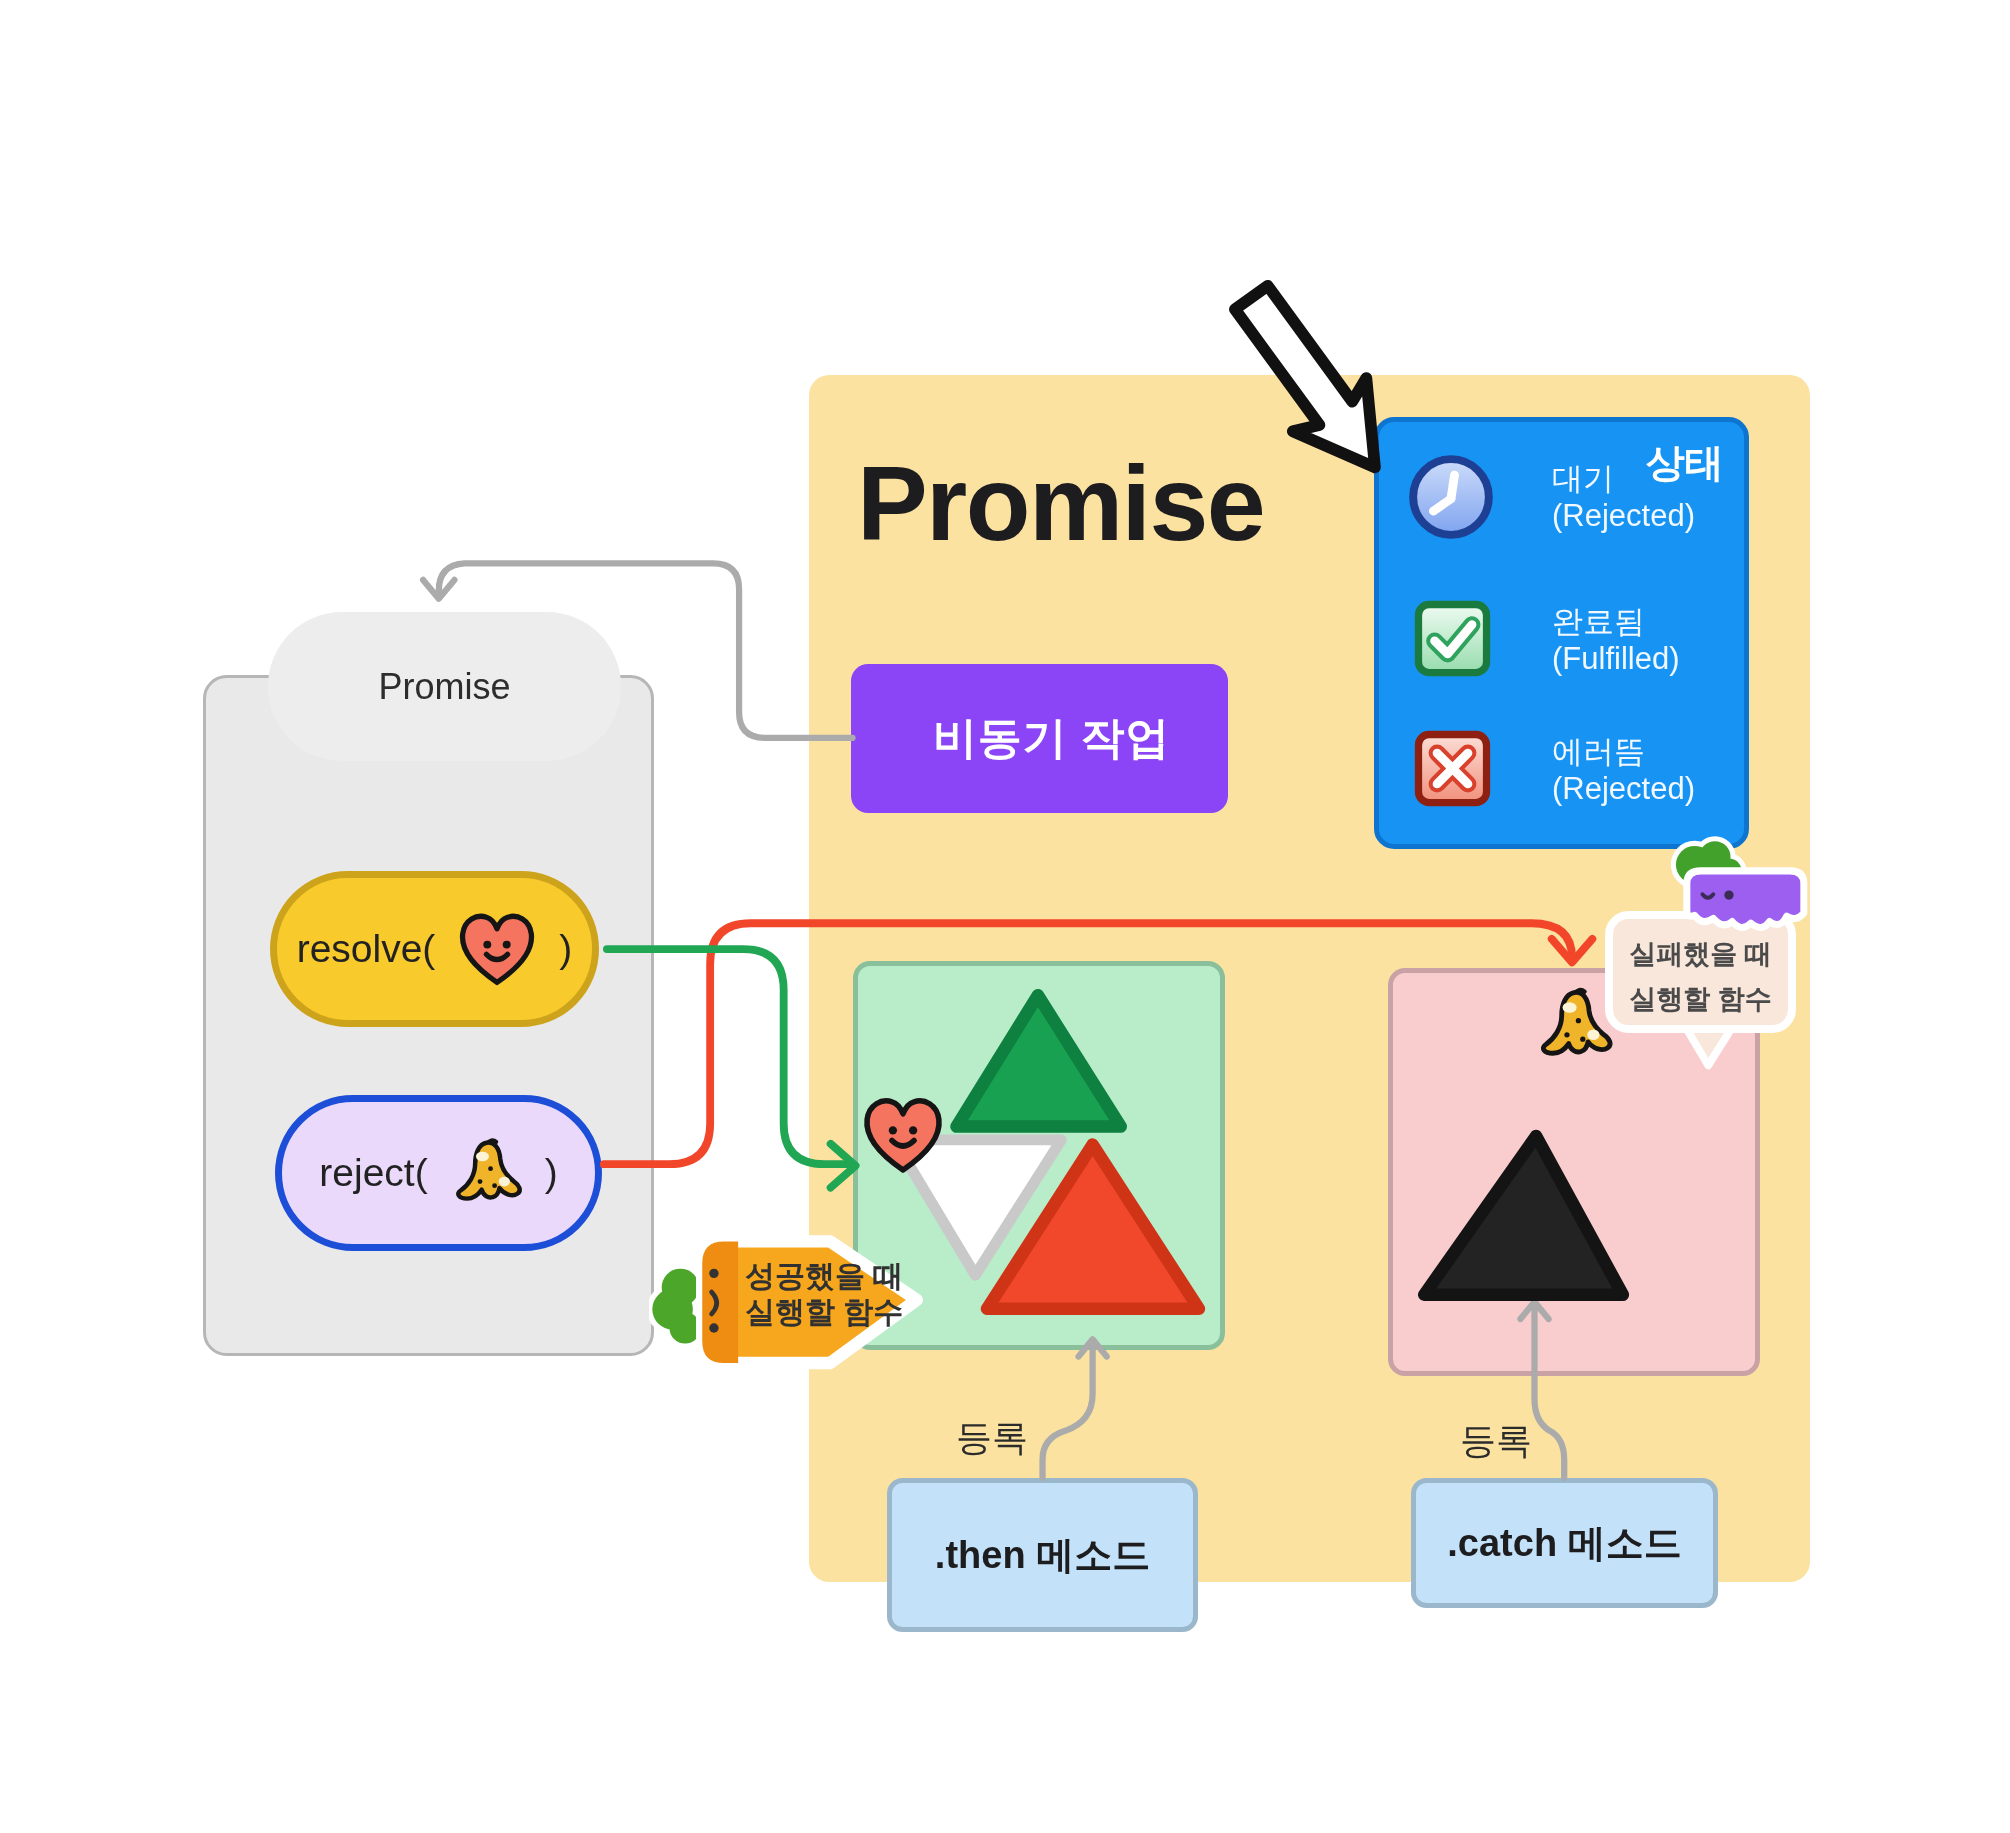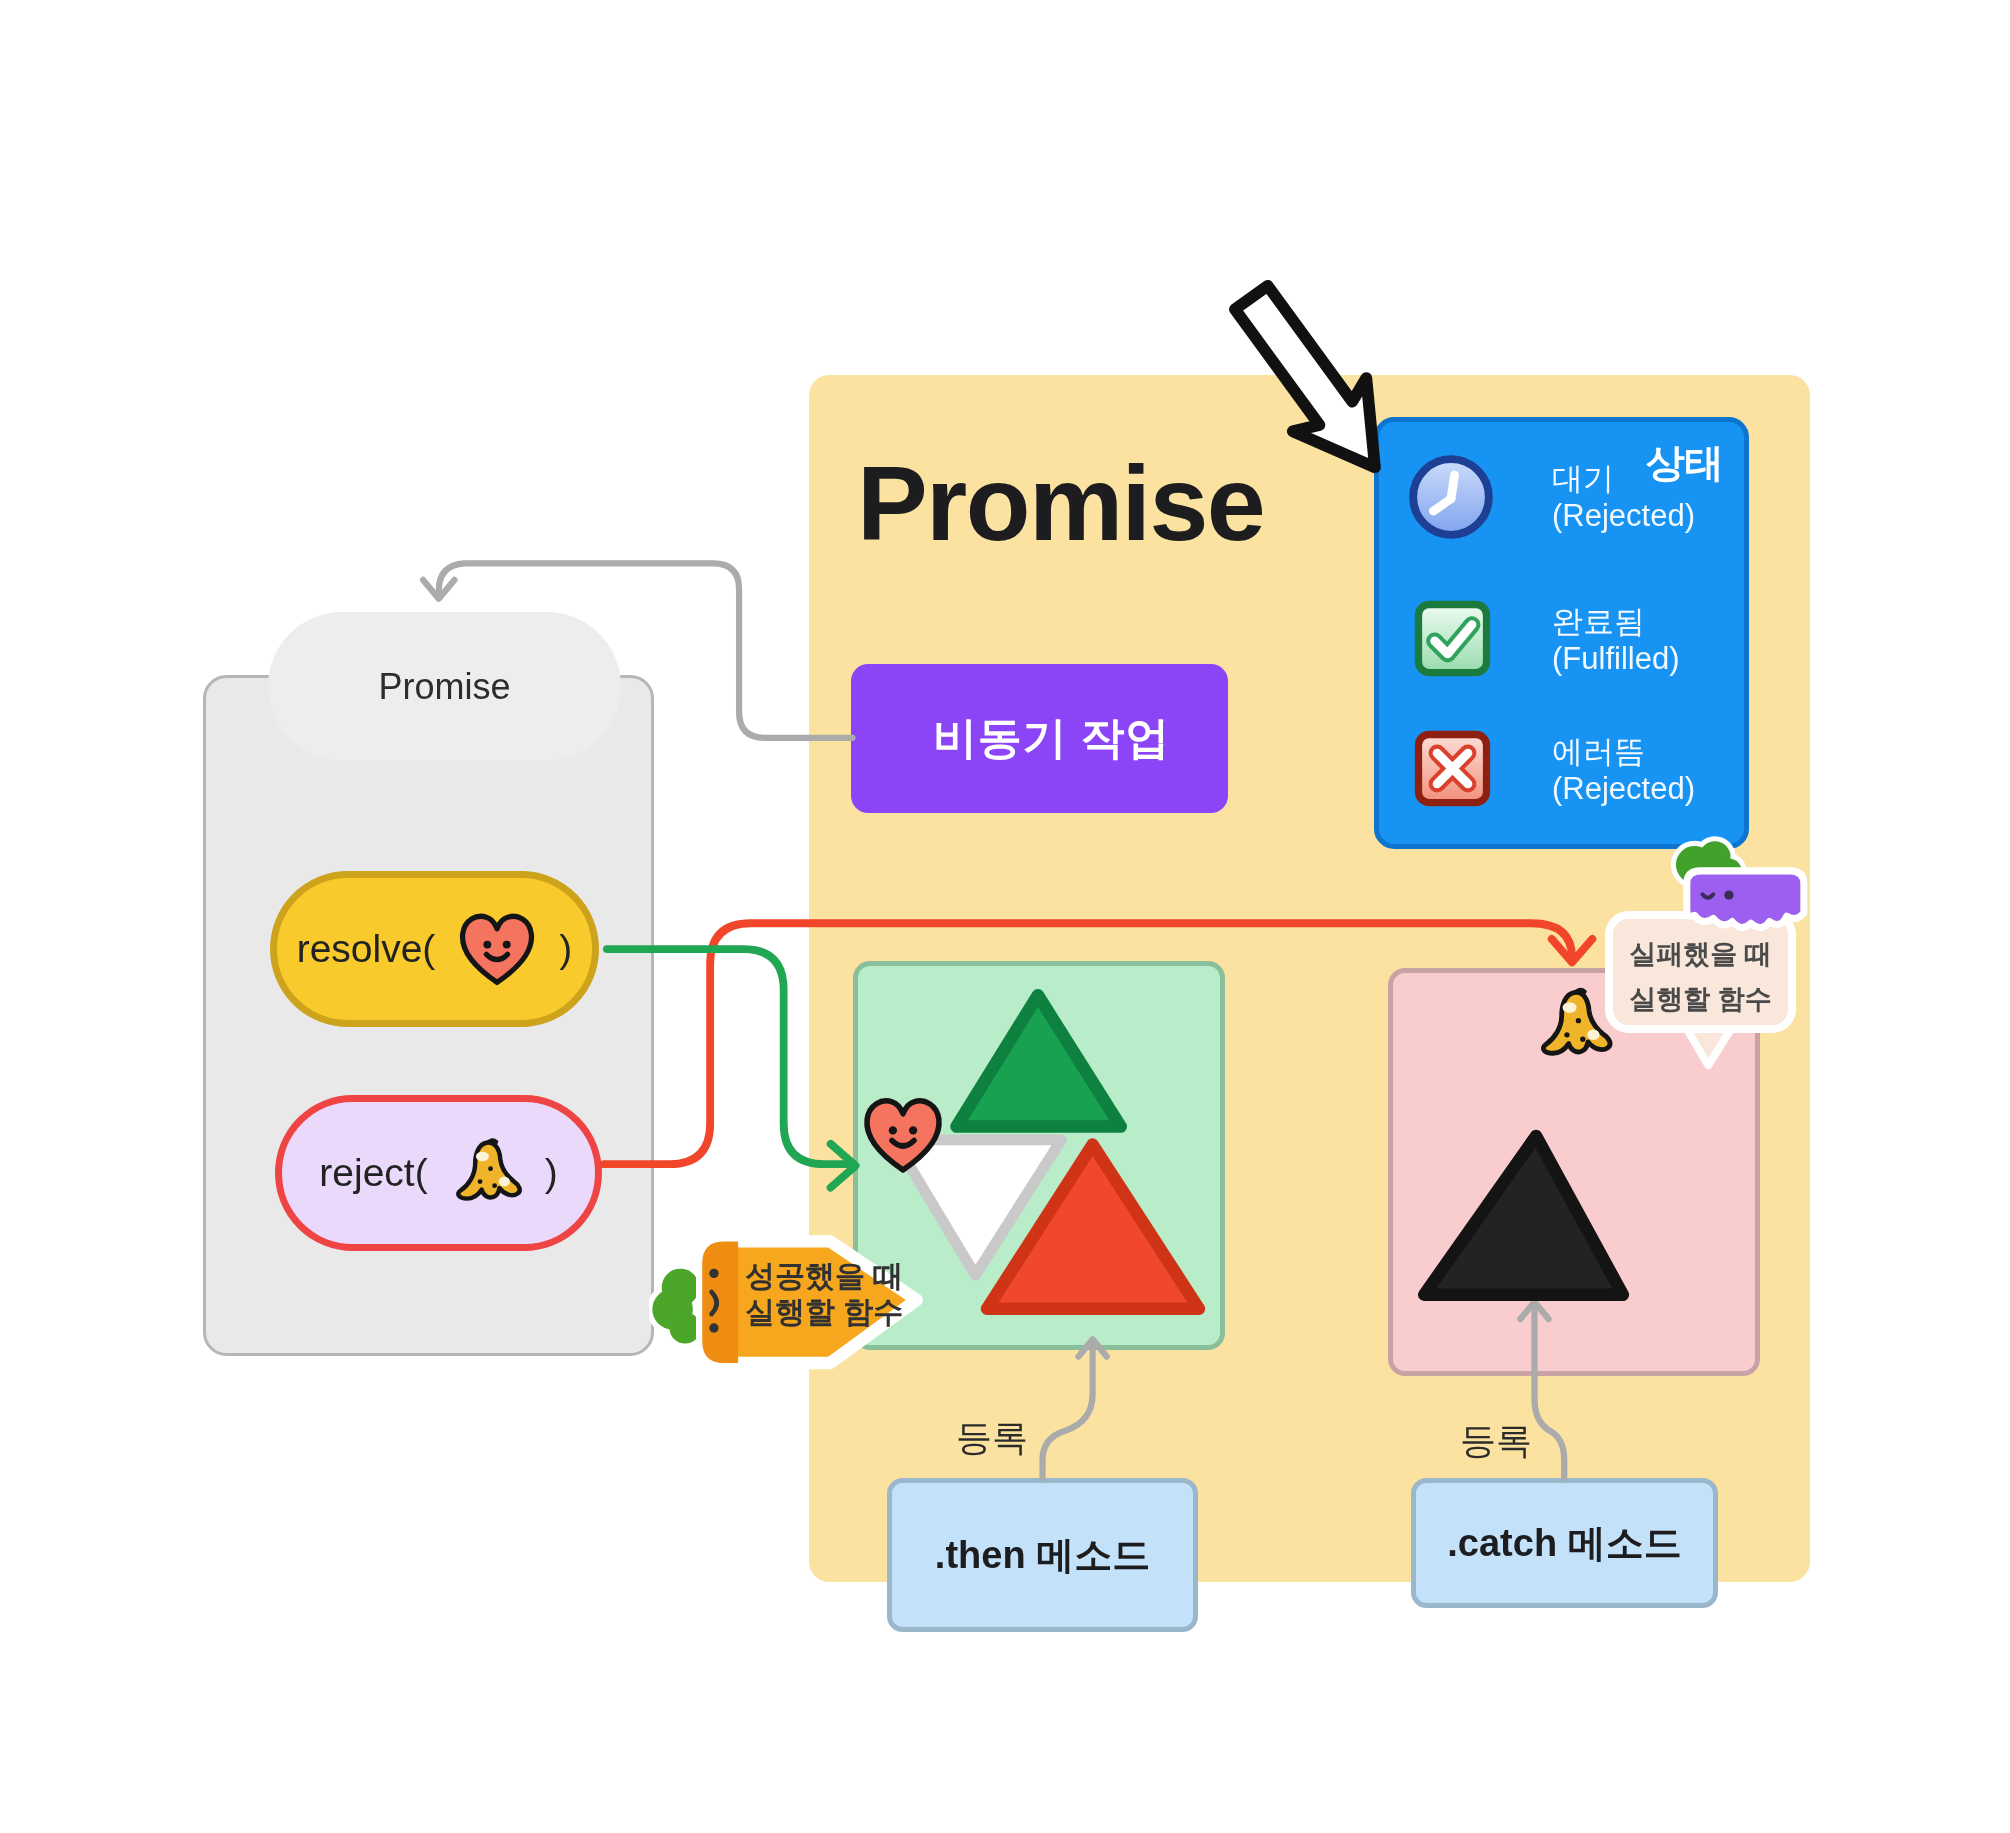--- a/index.html
+++ b/index.html
@@ -19,21 +19,21 @@
   .state-icon{position:absolute;left:0;top:0;width:88px;height:88px;}
   .state-label{position:absolute;left:145px;top:4.7px;font-size:31px;color:#f2f8ff;}
   .state-sublabel{position:absolute;left:145px;top:45px;font-size:31px;color:#f2f8ff;}
 
   
   .executor-box{left:203px;top:675px;width:451px;height:681px;background:#e9e9e9;border:3.9px solid #b6b6b6;border-radius:23.5px;z-index:1;}
   .executor-pill{left:268px;top:612px;width:353px;height:149px;background:#ededed;border-radius:74px;z-index:2;
                  display:flex;align-items:center;justify-content:center;font-size:36px;color:#2d2d2d;}
   .pill{z-index:2;display:flex;align-items:center;justify-content:center;gap:18px;}
   .resolve-pill{left:270px;top:871px;width:329px;height:156px;background:#f9ca2b;border:7px solid #cda31c;border-radius:78px;}
-  .reject-pill{left:275px;top:1095px;width:327px;height:156px;background:#ead9fa;border:7px solid #ef4444;border-radius:78px;}
+  .reject-pill{left:275px;top:1095px;width:327px;height:156px;background:#ead9fa;border:7px solid #1d4ed8;border-radius:78px;}
   .pill-text{font-size:39px;color:#222222;}
 
   
   .then-box{left:853px;top:961px;width:372px;height:389px;background:#b9edc9;border:5.5px solid #8abf9b;border-radius:17px;z-index:1;}
   .catch-box{left:1388px;top:968px;width:372px;height:408px;background:#f9cdce;border:5.5px solid #c9a2a5;border-radius:17px;z-index:1;}
 
   
   .method-box{background:#c3e1f8;border:5.5px solid #9ab7cc;border-radius:15.6px;z-index:1;
               display:flex;align-items:center;justify-content:center;font-size:38px;font-weight:700;color:#1d1d1f;}
   .then-method{left:887px;top:1478px;width:311px;height:154px;}

